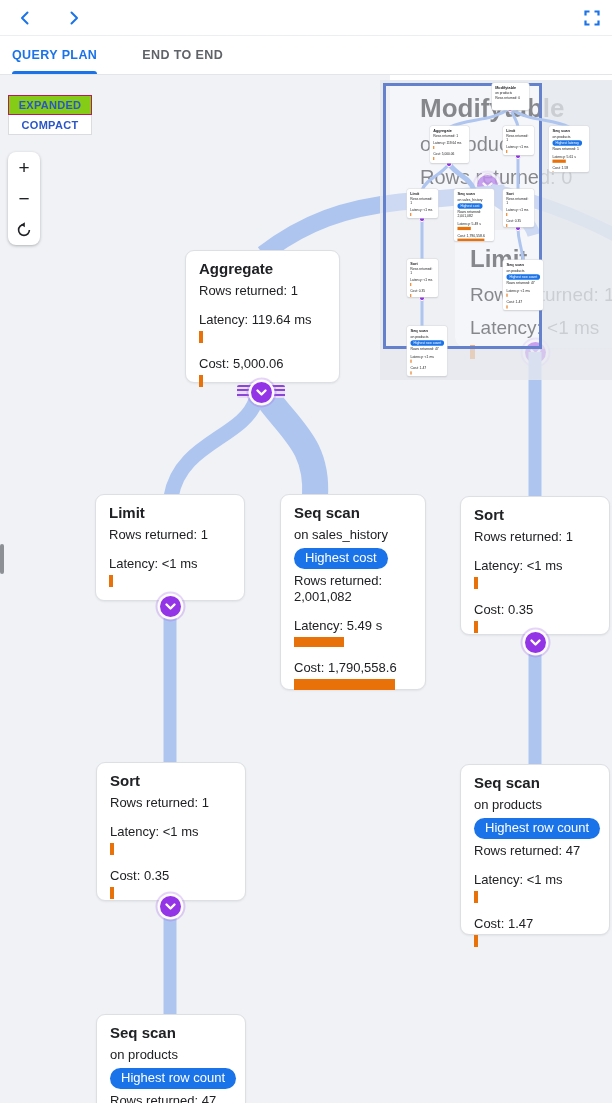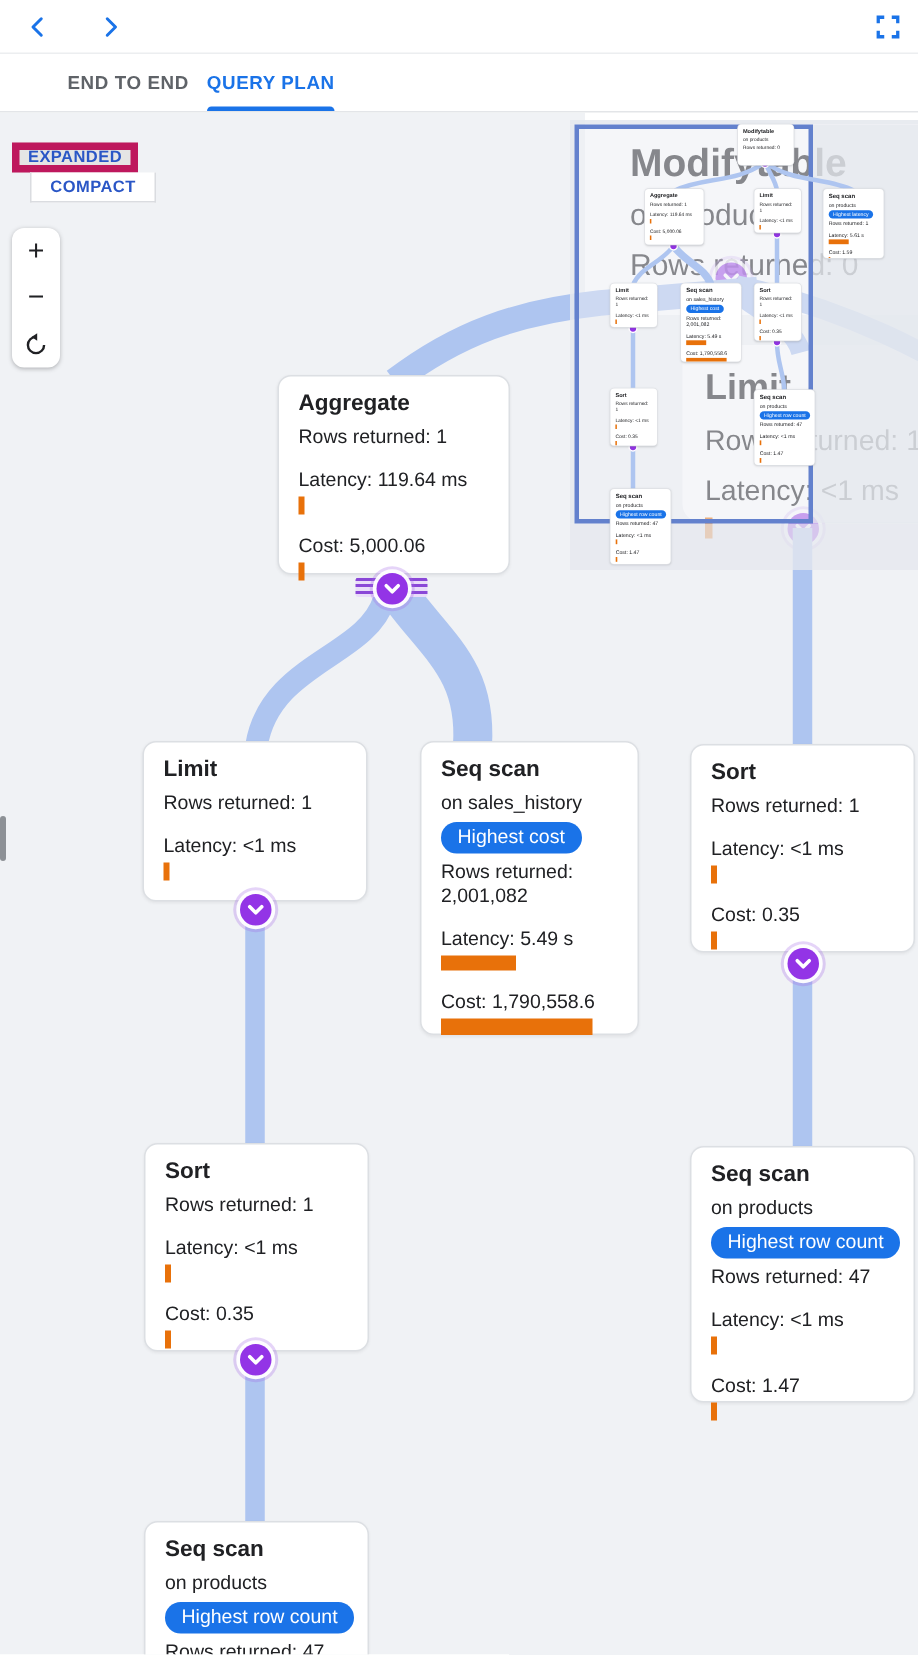--- a/index.html
+++ b/index.html
@@ -44,22 +44,22 @@
   .chev.ghostz { z-index:3; opacity:.85; }
   .stripes { position:absolute; width:48px; height:13px; z-index:6;
              background:repeating-linear-gradient(180deg,#8a47d7 0 2px,#e9dcf9 2px 4.5px); border-radius:2px; }
 
   
   svg.edges { position:absolute; left:0; top:0; z-index:4; pointer-events:none; }
 
   
   .toggle { position:absolute; left:8px; top:95px; z-index:20; width:84px; }
   .toggle-btn { width:84px; height:20px; font-size:11px; font-weight:700; letter-spacing:.3px; color:#2a56c6; display:flex; align-items:center; justify-content:center; cursor:pointer; font-family:"Liberation Sans",sans-serif; }
-  .toggle-expanded { background:#e5e5e5; border:5px solid #be185d; }
-  .toggle-compact { background:#fff; border:1px solid #dadce0; border-top:none;margin-left:12px; }
+  .toggle-expanded { background:#84cc16; border:1px solid #be185d; }
+  .toggle-compact { background:#fff; border:1px solid #dadce0; border-top:none; }
   .zoomcard { position:absolute; left:8px; top:152px; width:32px; height:93px; background:#fff; border-radius:8px; z-index:20;
               box-shadow:0 1px 3px rgba(60,64,67,.35); display:flex; flex-direction:column; align-items:center; }
   .zbtn { width:32px; height:31px; display:flex; align-items:center; justify-content:center; cursor:pointer; color:#202124; font-size:19px; line-height:1; }
 
   .scroll-thumb { position:absolute; left:0; top:544px; width:4px; height:30px; background:#8d9196; border-radius:2px; z-index:20; cursor:grab; }
 
   
   .minimap { position:absolute; left:380px; top:80px; width:232px; height:300px; z-index:10; cursor:pointer; }
   .mm-strip { position:absolute; background:rgba(229,232,238,.87); }
   .mm-strip.bottom { background:rgba(229,232,238,.78); }
@@ -323,17 +323,17 @@
       </svg>
     </div>
     <div class="fs-btn">
       <svg width="18" height="18" viewBox="0 0 18 18">
         <path d="M2.5 6.5 V2.5 H6.5 M11.5 2.5 H15.5 V6.5 M15.5 11.5 V15.5 H11.5 M6.5 15.5 H2.5 V11.5" fill="none" stroke="#1a73e8" stroke-width="2.2"></path>
       </svg>
     </div>
   </div>
 
   <div class="tabbar">
+    <div class="tab tab-queryplan active">QUERY PLAN</div>
     <div class="tab tab-endtoend">END TO END</div>
-    <div class="tab tab-queryplan active">QUERY PLAN</div>
   </div>
 
 </div>
 
 </body></html>

